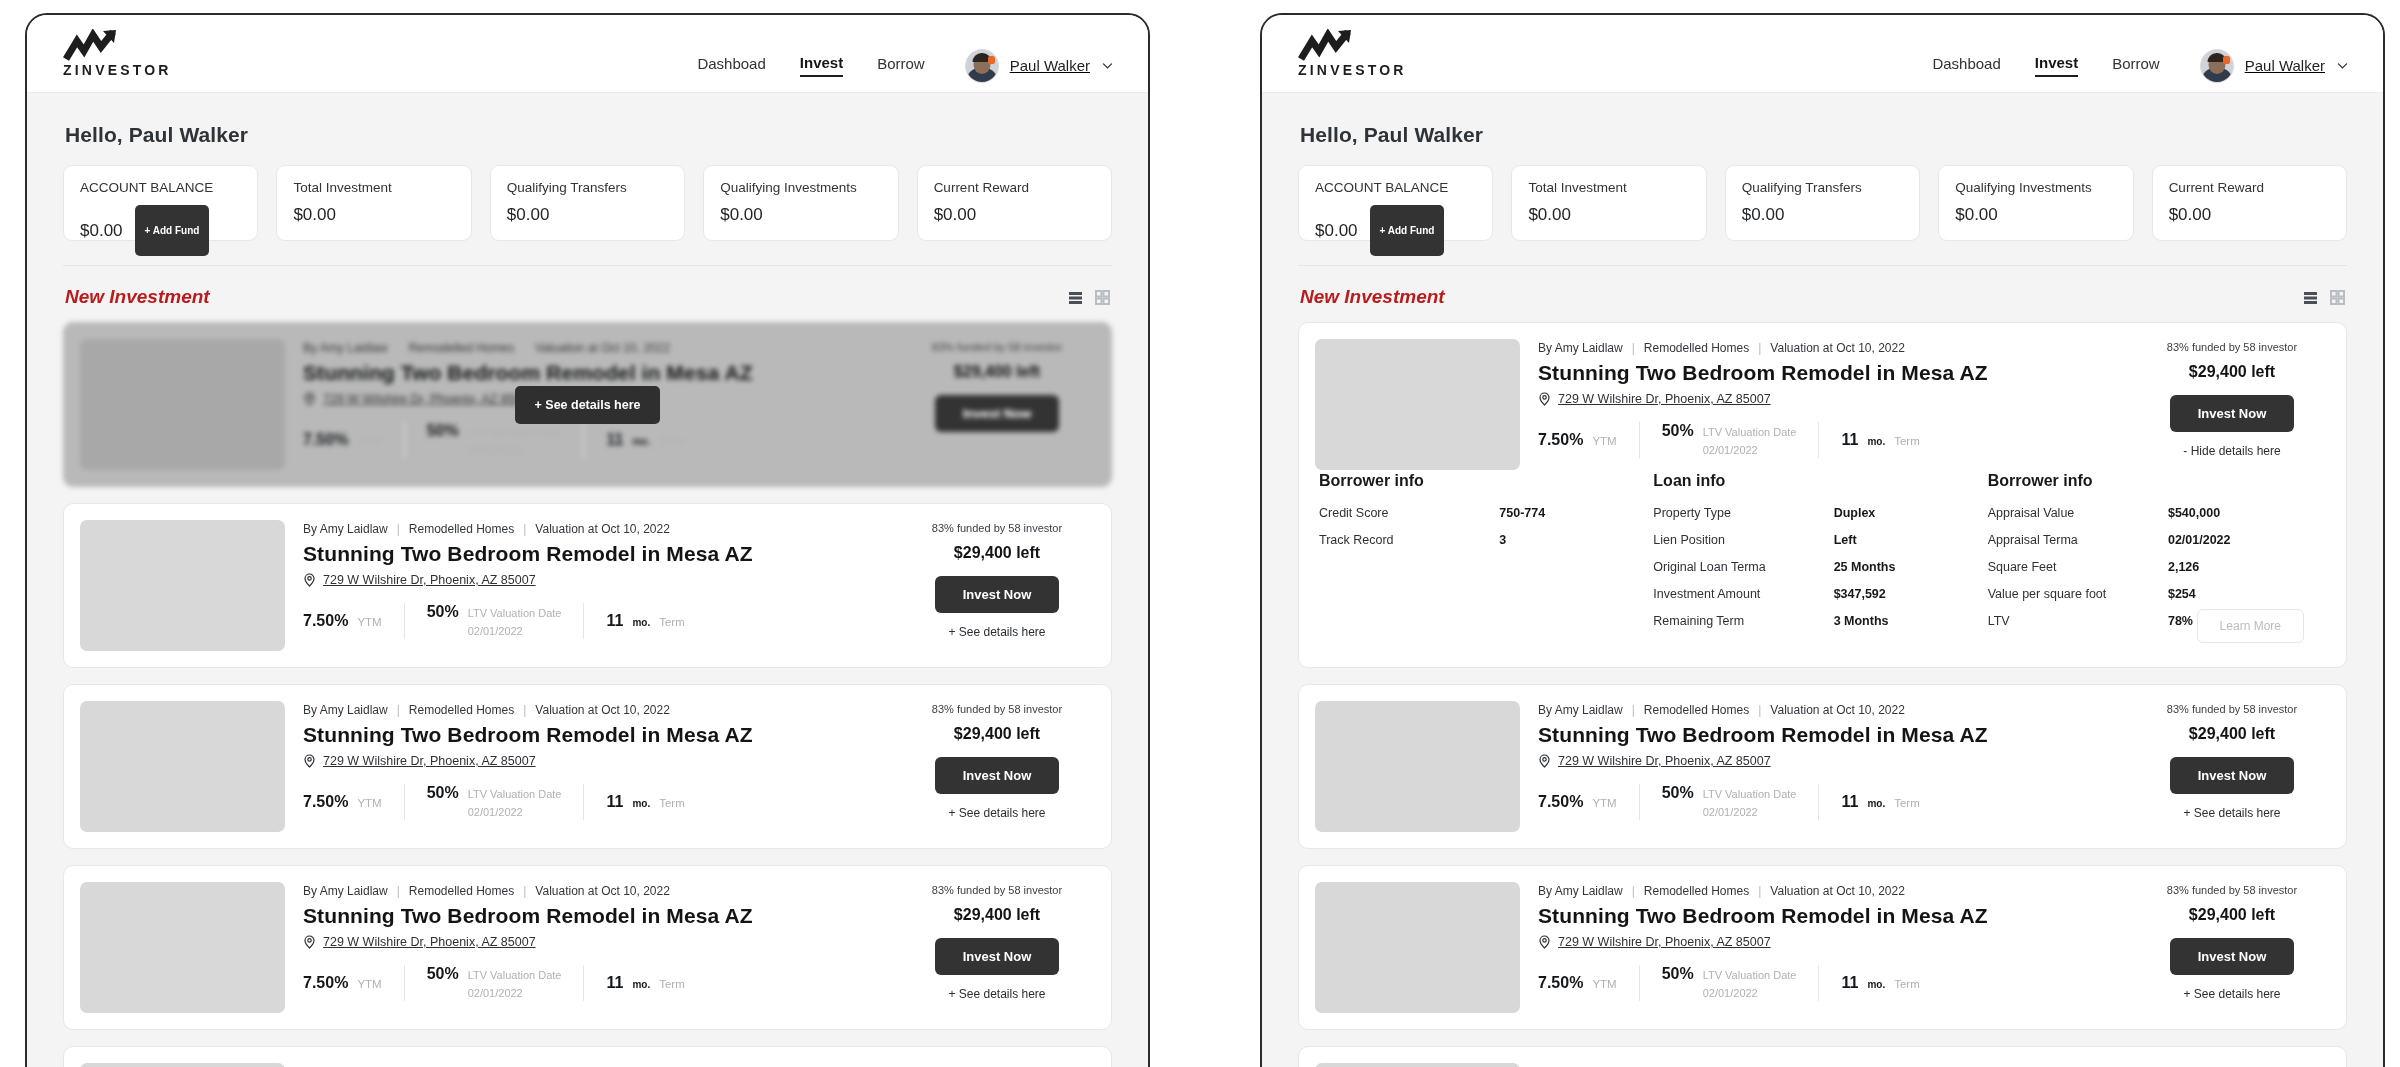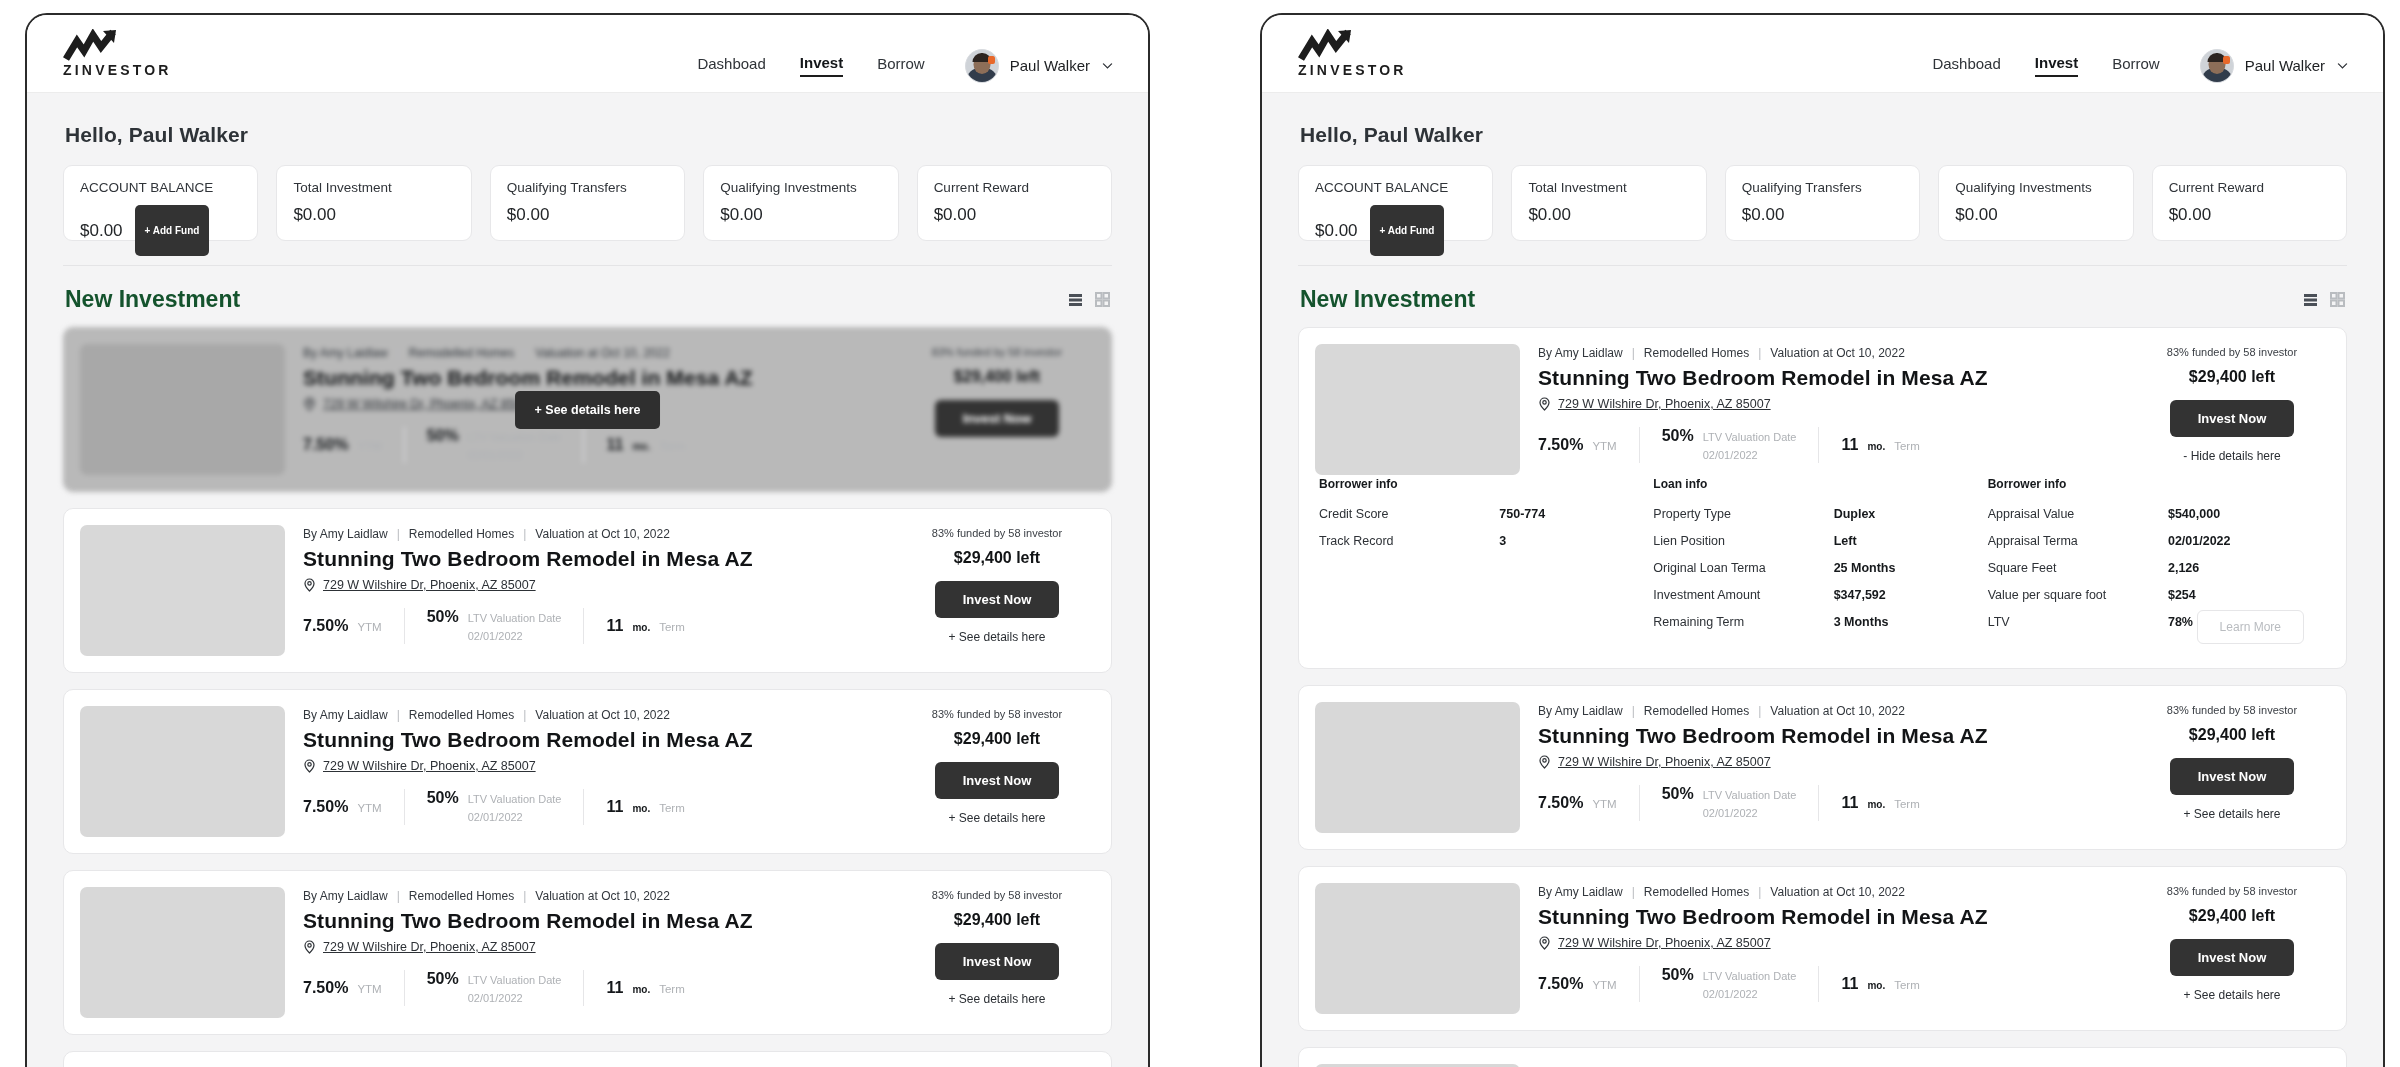--- a/index.html
+++ b/index.html
@@ -43,21 +43,21 @@
   .logo-text {
     font-size: 14px; font-weight: 700; letter-spacing: 3.2px;
     color: #1d1d1d; margin-top: -1px; font-family: "Liberation Sans", sans-serif;
   }
   .nav-right { margin-left: auto; display: flex; align-items: center; gap: 34px; margin-top: 24px; }
   .nav-link {
     font-size: 15px; color: #2f3338; text-decoration: none;
     padding-bottom: 4px; white-space: nowrap;
   }
   .nav-link.active { font-weight: 600; border-bottom: 2px solid #1d1d1d; color:#14171a; }
-  .avatar-block { display: flex; align-items: center; gap: 11px; margin-left: 6px; }
+  .avatar-block { display: flex; align-items: center; gap: 11px; margin-left: 6px; text-decoration: underline; }
   .avatar {
     width: 34px; height: 34px; border-radius: 50%;
     background: #cfd3d8;
     position: relative; overflow: hidden; flex: none;
     border: 1px solid #d8dbdf;
   }
   .avatar .head {
     position: absolute; width: 17px; height: 19px; border-radius: 50%;
     background: #8d6e58; left: 50%; top: 5px; transform: translateX(-50%);
   }
@@ -95,21 +95,21 @@
     background: #333333; color: #ffffff; border: none; border-radius: 5px;
     font-size: 10px; font-weight: 700; padding: 20px 10px; cursor: pointer;
     white-space: nowrap; font-family: "Liberation Sans", sans-serif;
   }
 
   .sep { height: 1px; background: #e4e4e6; margin: 24px 0 0 0; }
 
   .section-head {
     display: flex; align-items: center; margin: 20px 2px 14px 2px;
   }
-  .section-title { font-size: 23px; font-weight: 700; color: #14532d; }
+  .section-title { font-size: 19px; font-weight: 700; color: #b91c1c; font-style: italic; }
   .view-toggles { margin-left: auto; display: flex; gap: 12px; align-items: center; }
   .ico-list, .ico-grid { display: block; }
 
   
   .cards { display: flex; flex-direction: column; gap: 16px; }
   .inv-card {
     background: #ffffff; border: 1px solid #e7e7e9; border-radius: 10px;
     padding: 16px 20px 16px 16px;
     display: flex; gap: 18px; position: relative;
   }
@@ -150,21 +150,21 @@
     cursor: pointer; white-space: nowrap; font-family: "Liberation Sans", sans-serif;
   }
   .details-link {
     font-size: 12px; color: #2a2e33; margin-top: 12px; cursor: pointer; white-space: nowrap;
   }
 
   
   .expanded { padding: 2px 4px 10px 4px; }
   .detail-cols { display: flex; gap: 0; }
   .detail-col { flex: 1 1 0; min-width: 0; padding-right: 18px; position: relative; }
-  .detail-h { font-size: 12px; font-weight: 700; color: #16191c; margin-bottom: 16px; }
+  .detail-h { font-size: 16px; font-weight: 700; color: #16191c; margin-bottom: 16px; }
   .detail-row { display: flex; margin-bottom: 13px; }
   .detail-k { font-size: 12.5px; color: #2d3136; flex: 0 0 57%; }
   .detail-v { font-size: 12.5px; font-weight: 700; color: #16191c; }
   .learn-more {
     position: absolute; right: 18px; bottom: -2px;
     border: 1px solid #e6e6e8; background: #ffffff; color: #b9bcc0;
     border-radius: 6px; font-size: 12px; padding: 9px 22px; cursor: pointer;
     font-family: "Liberation Sans", sans-serif;
   }
 

